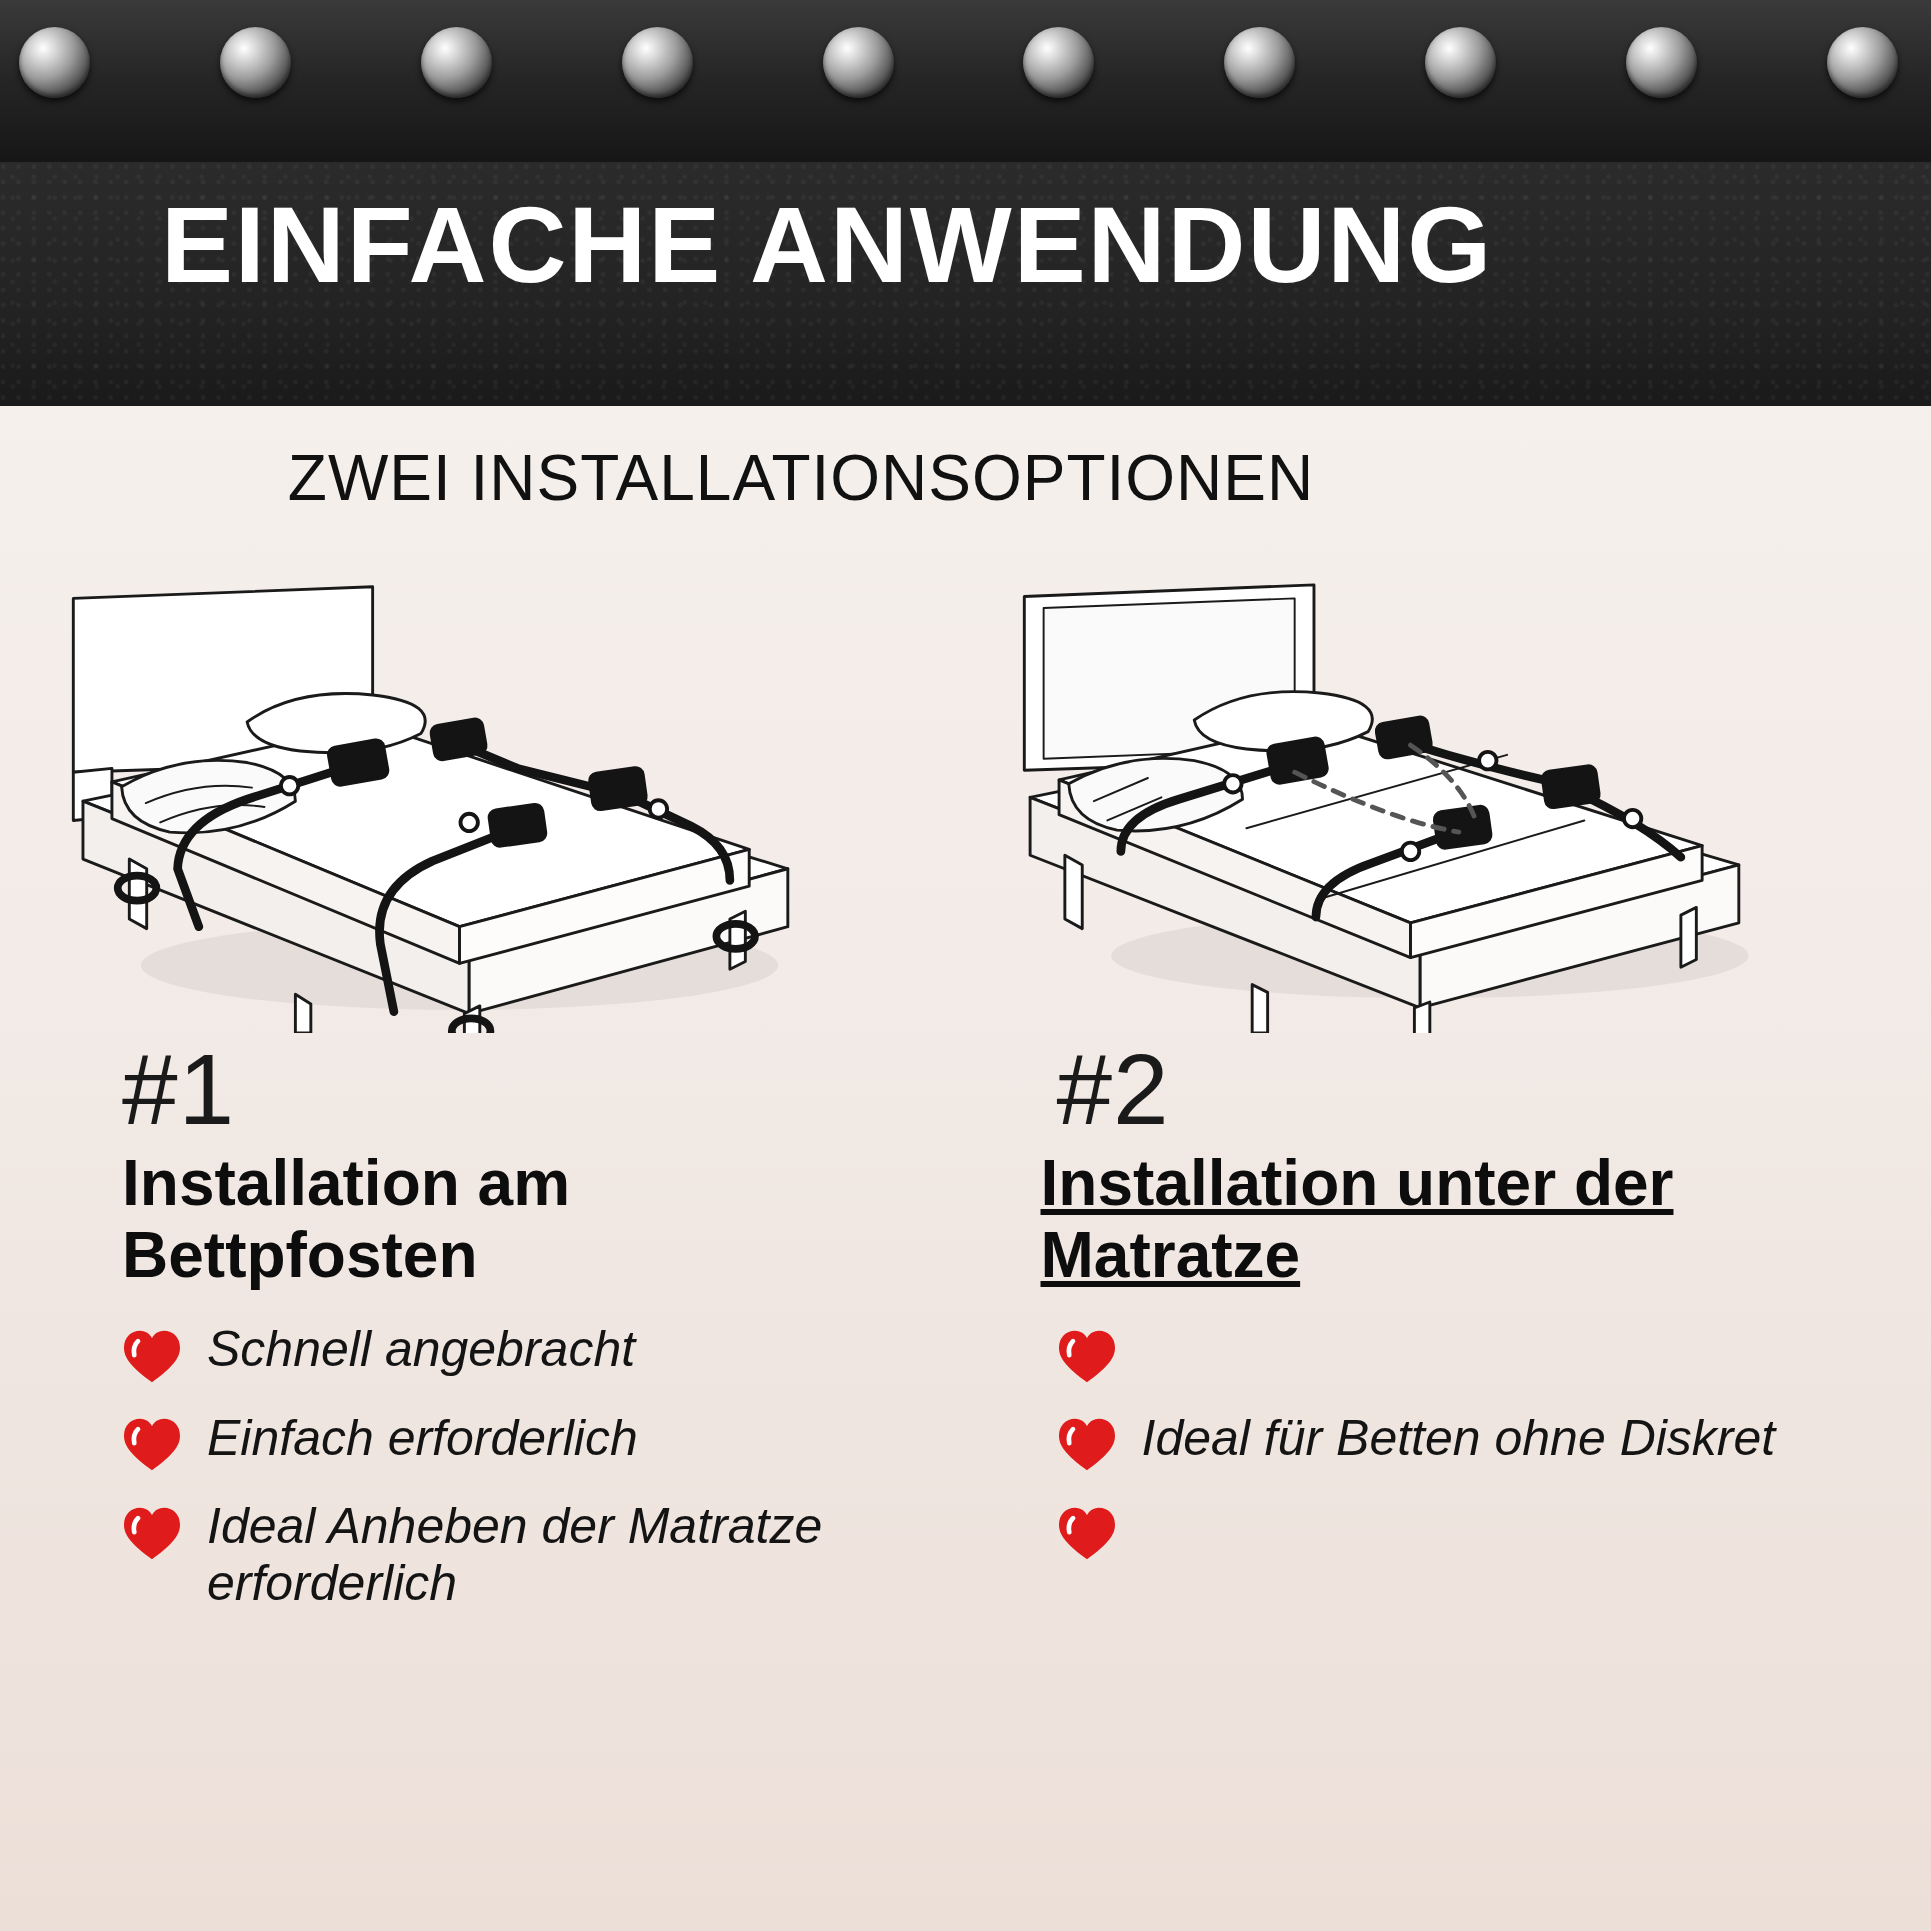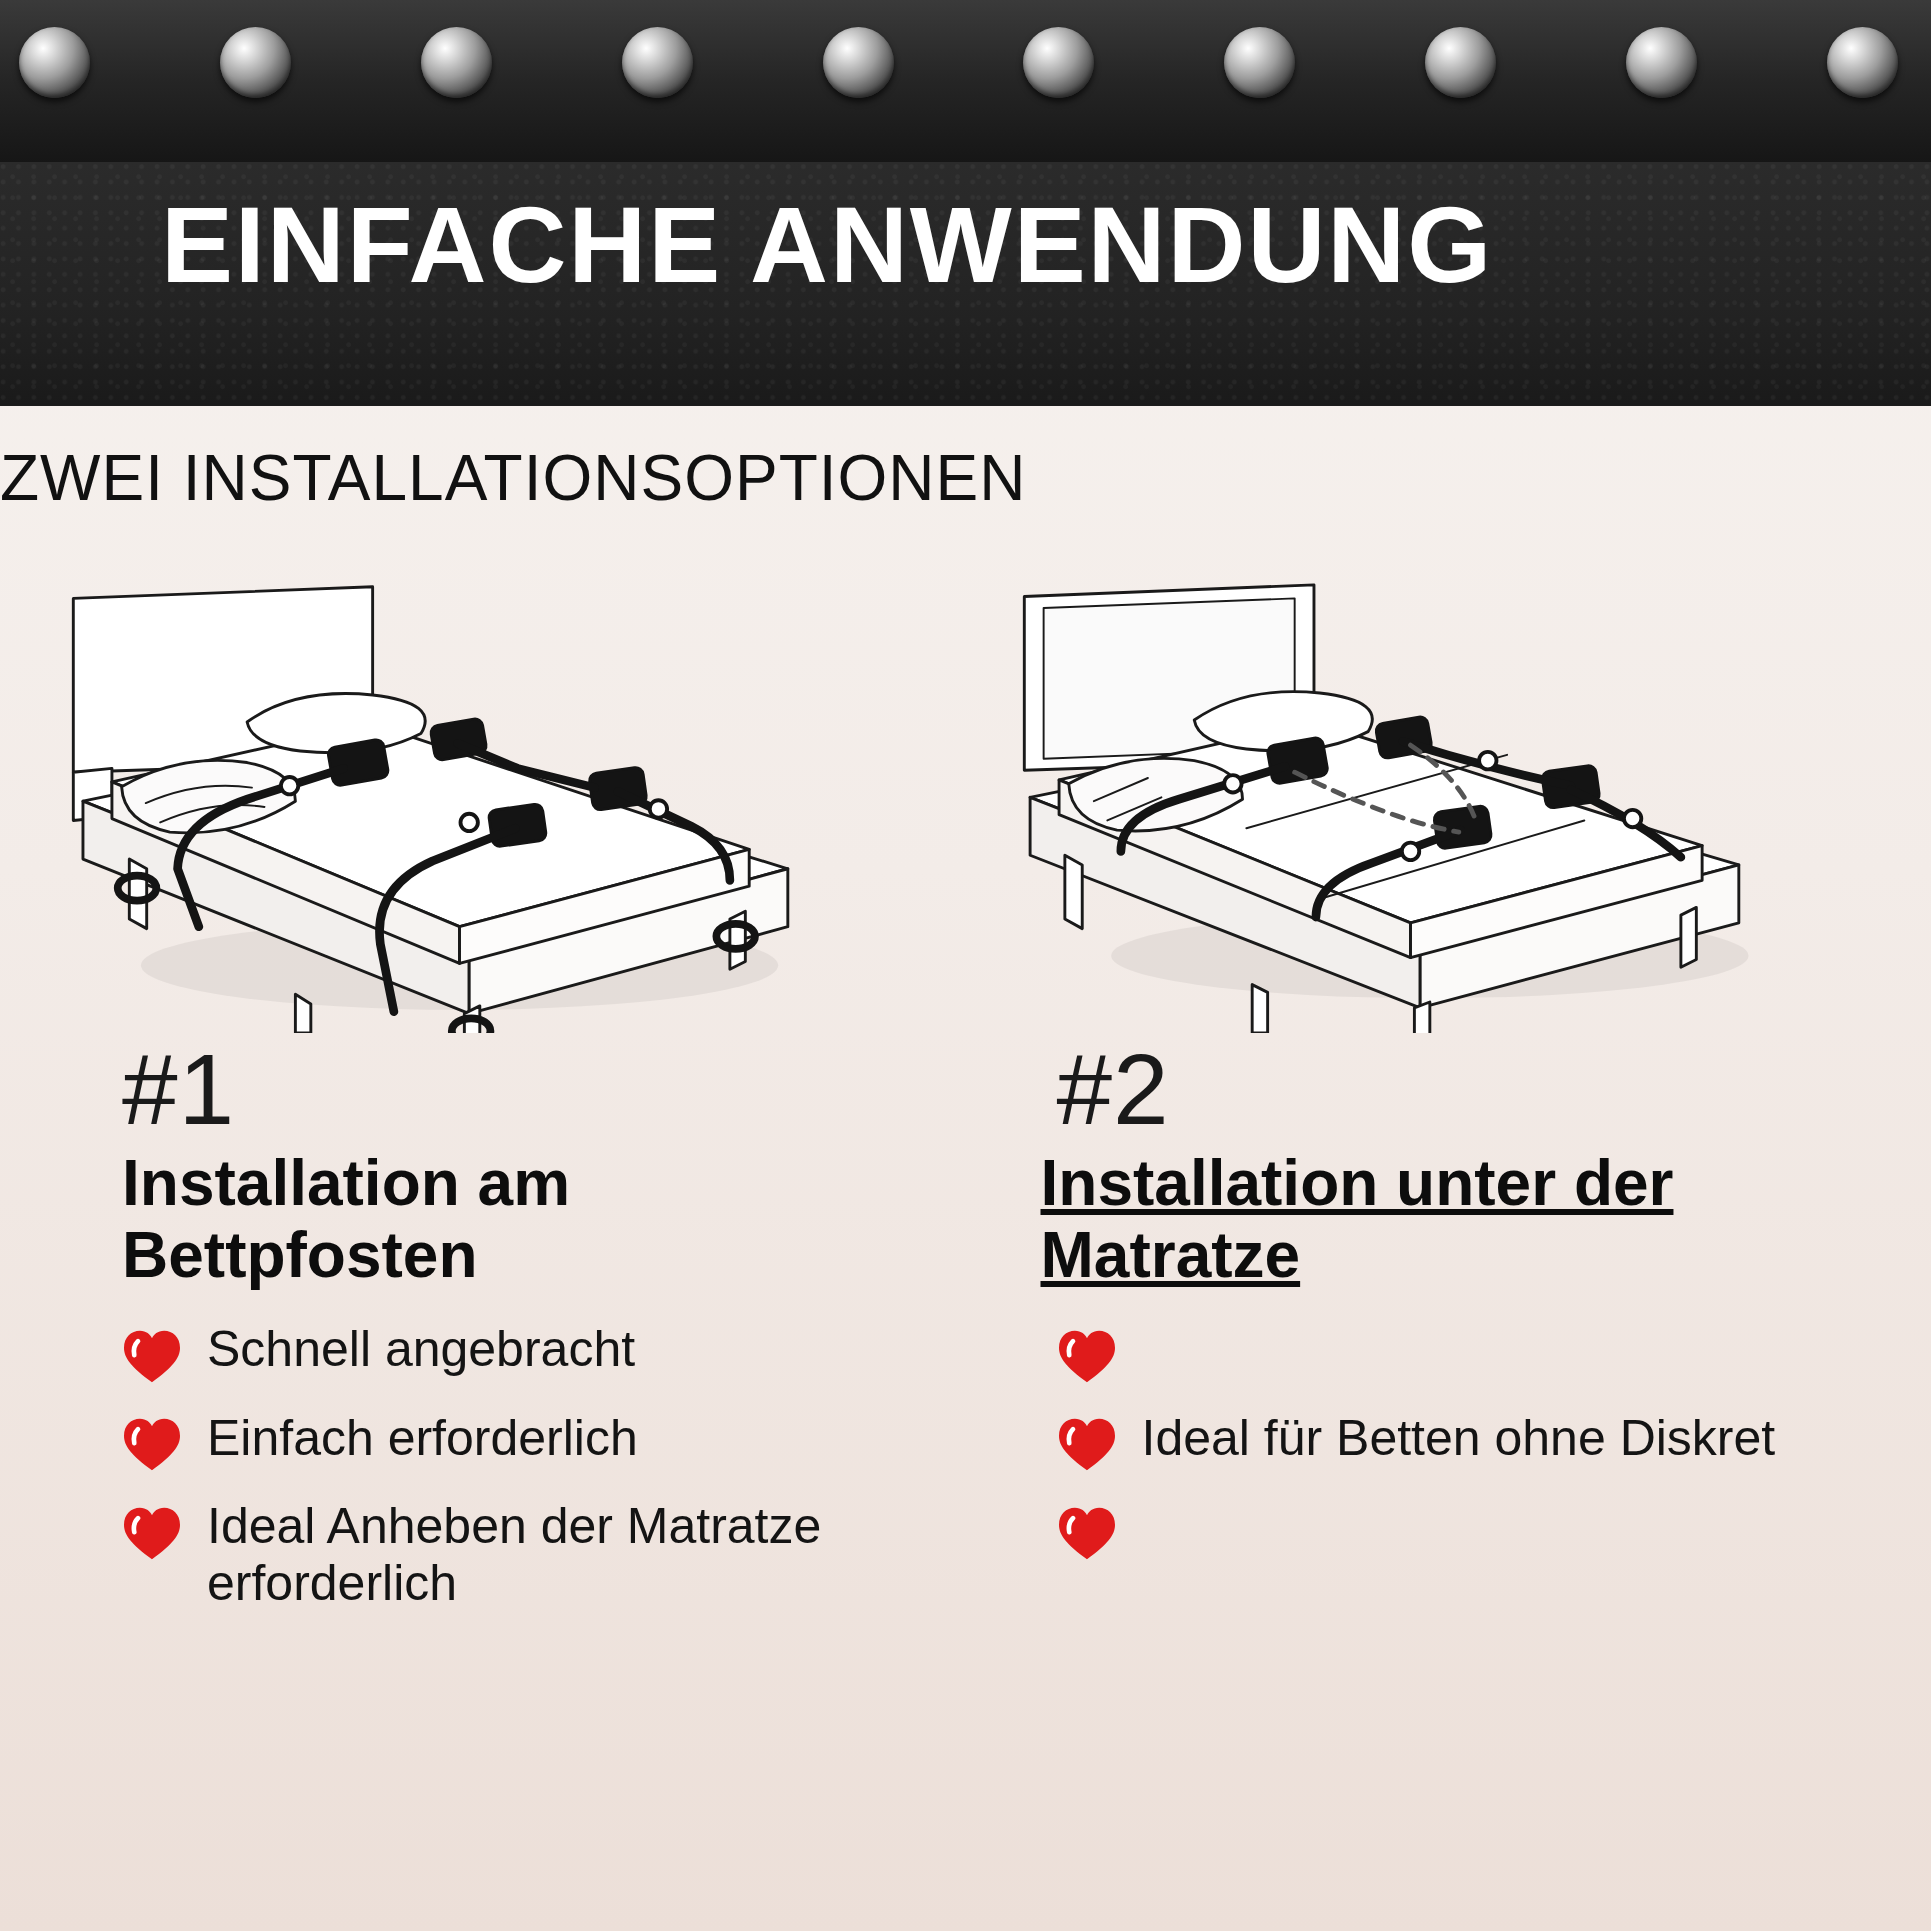--- a/index.html
+++ b/index.html
@@ -73,20 +73,21 @@
     line-height: 1;
     white-space: nowrap;
   }
 
   
   .subtitle {
     position: absolute;
     top: 446px;
     left: 0;
     width: 1602px;
+    text-align: center;
     color: #111111;
     font-size: 64px;
     letter-spacing: 1px;
     line-height: 1;
     white-space: nowrap;
   }
 
   
   .columns {
     position: absolute;
@@ -129,20 +130,21 @@
     line-height: 1.12;
     margin: 9.7px 0 29px 68px;
     max-width: 772px;
   }
   .col-right .step-title { margin-left: 36px; text-decoration: underline; }
 
   .bullets {
     margin: 0 0 0 68px;
     padding: 0;
     list-style: none;
+    font-style: italic;
   }
   .col-right .bullets { margin-left: 52px; }
 
   .bullet {
     display: flex;
     align-items: flex-start;
     margin-bottom: 25px;
   }
   .heart-icon {
     flex: 0 0 auto;

